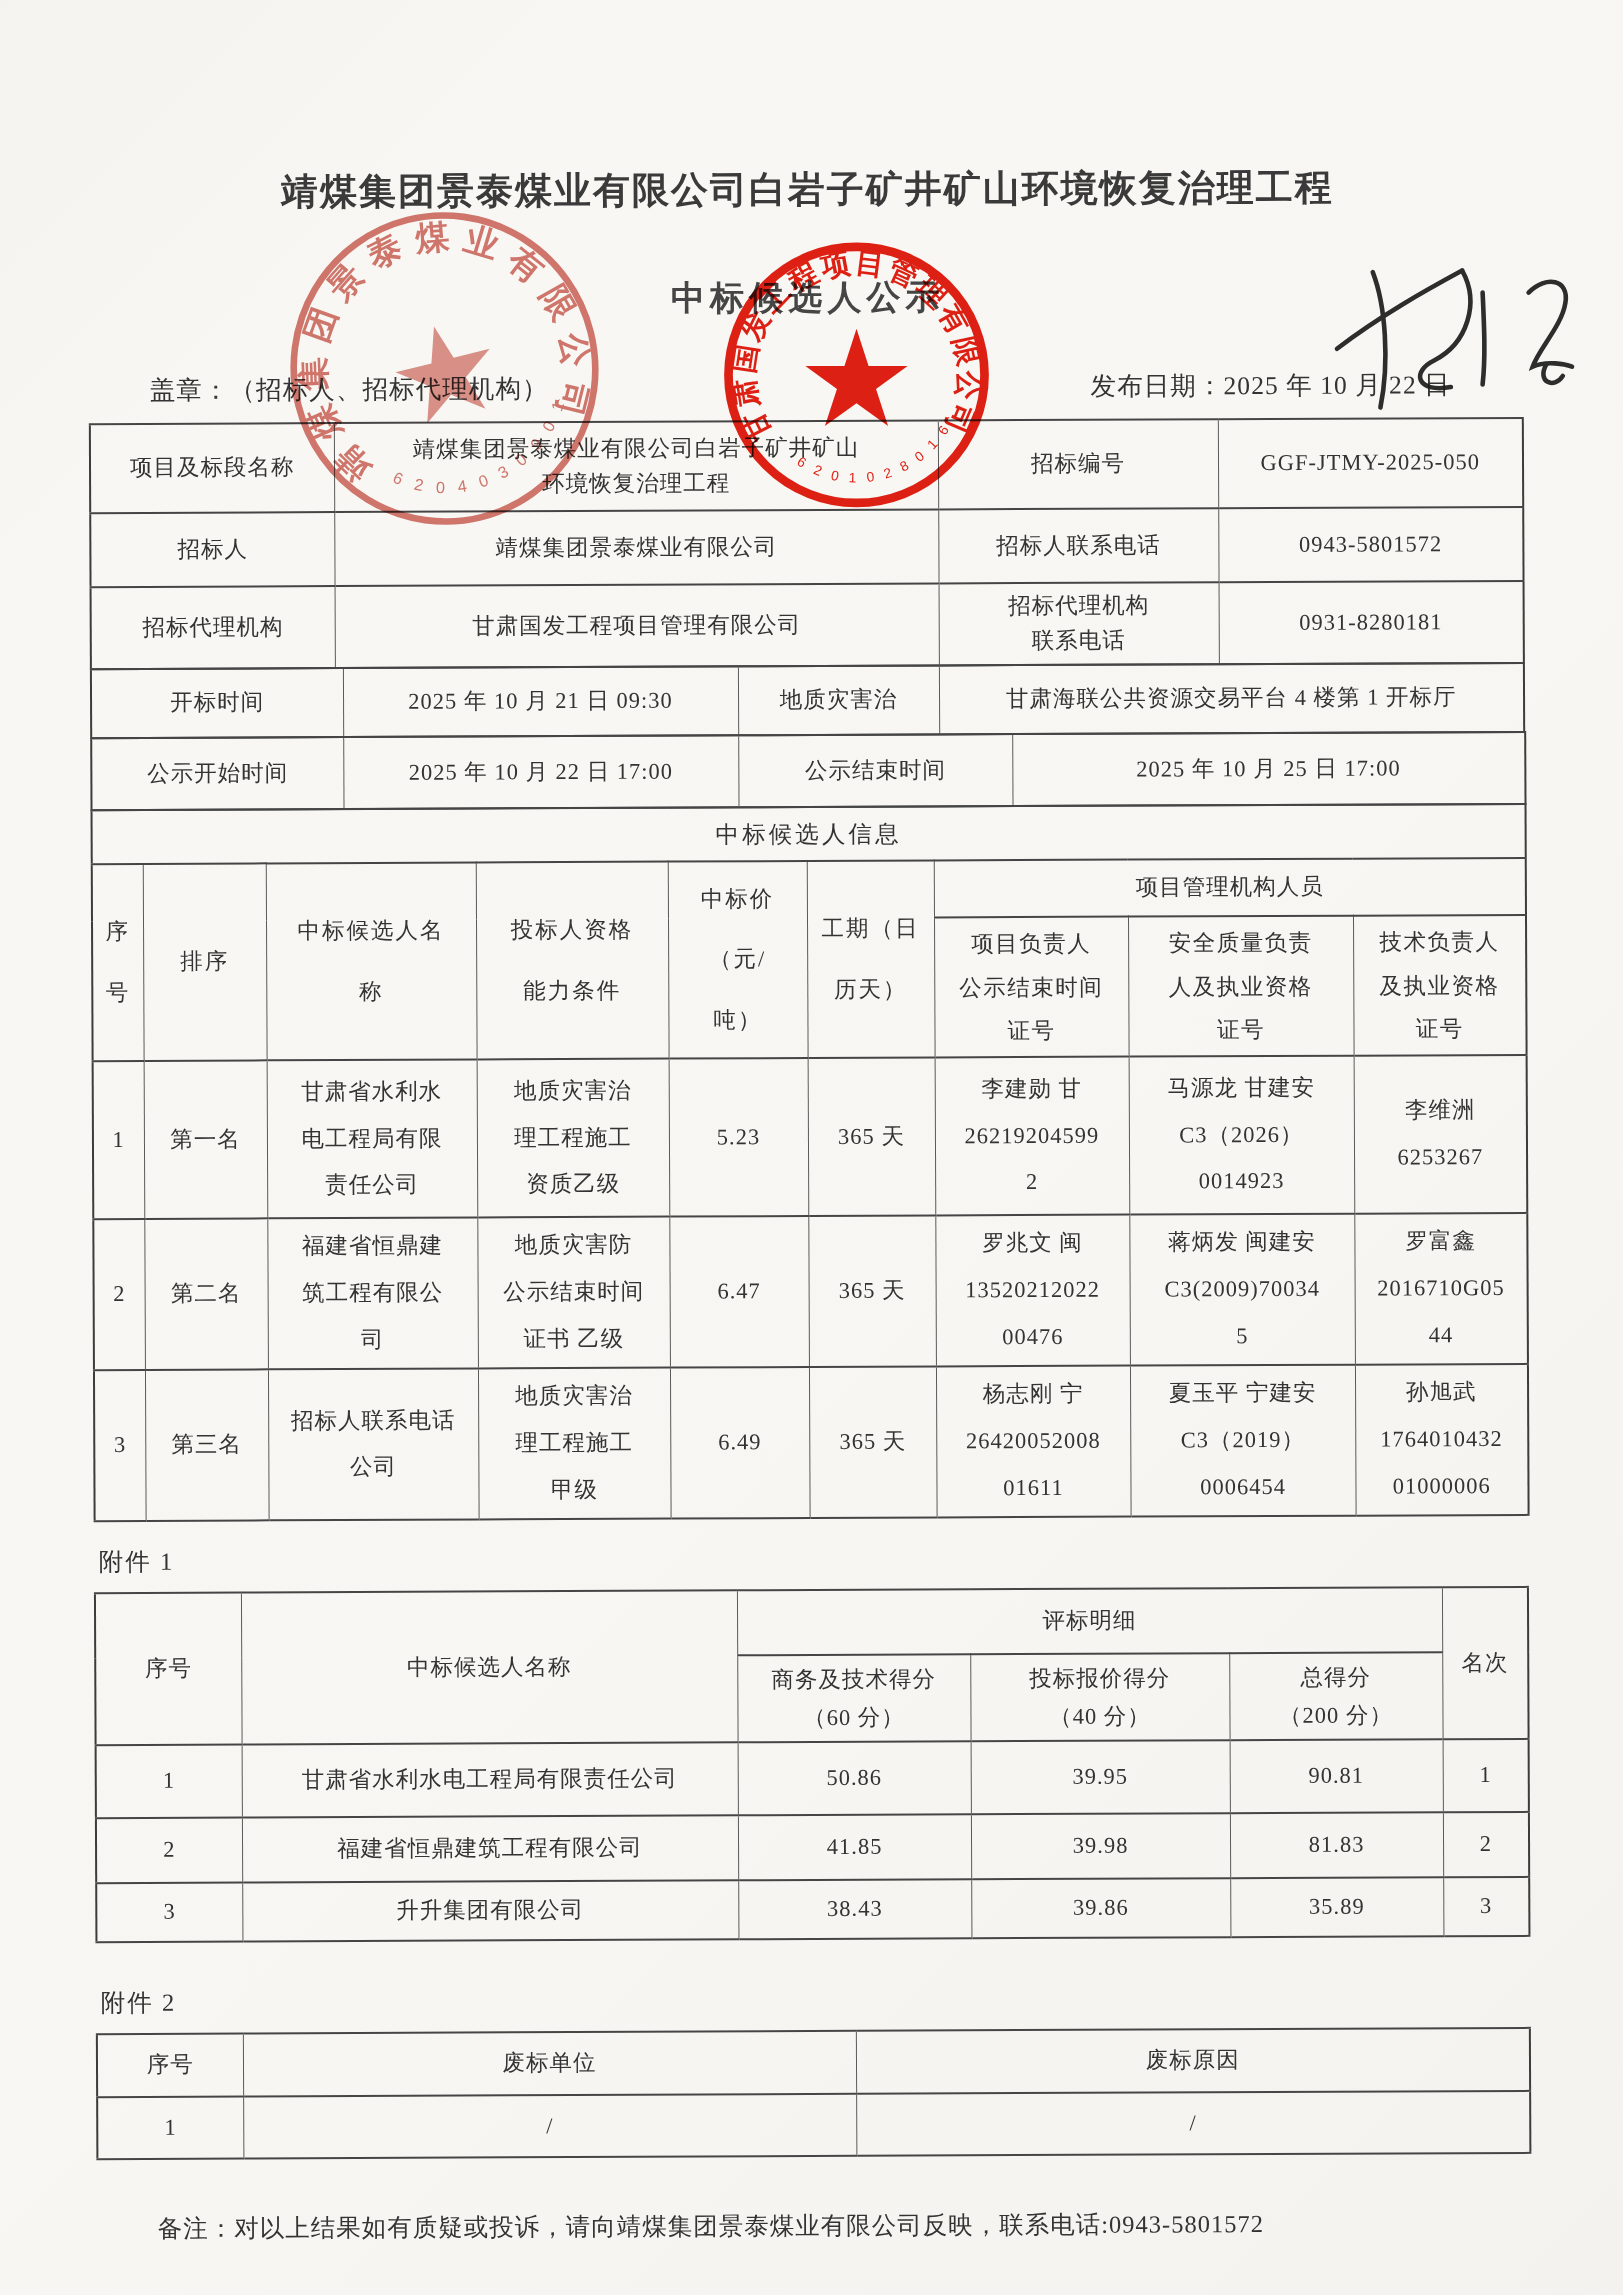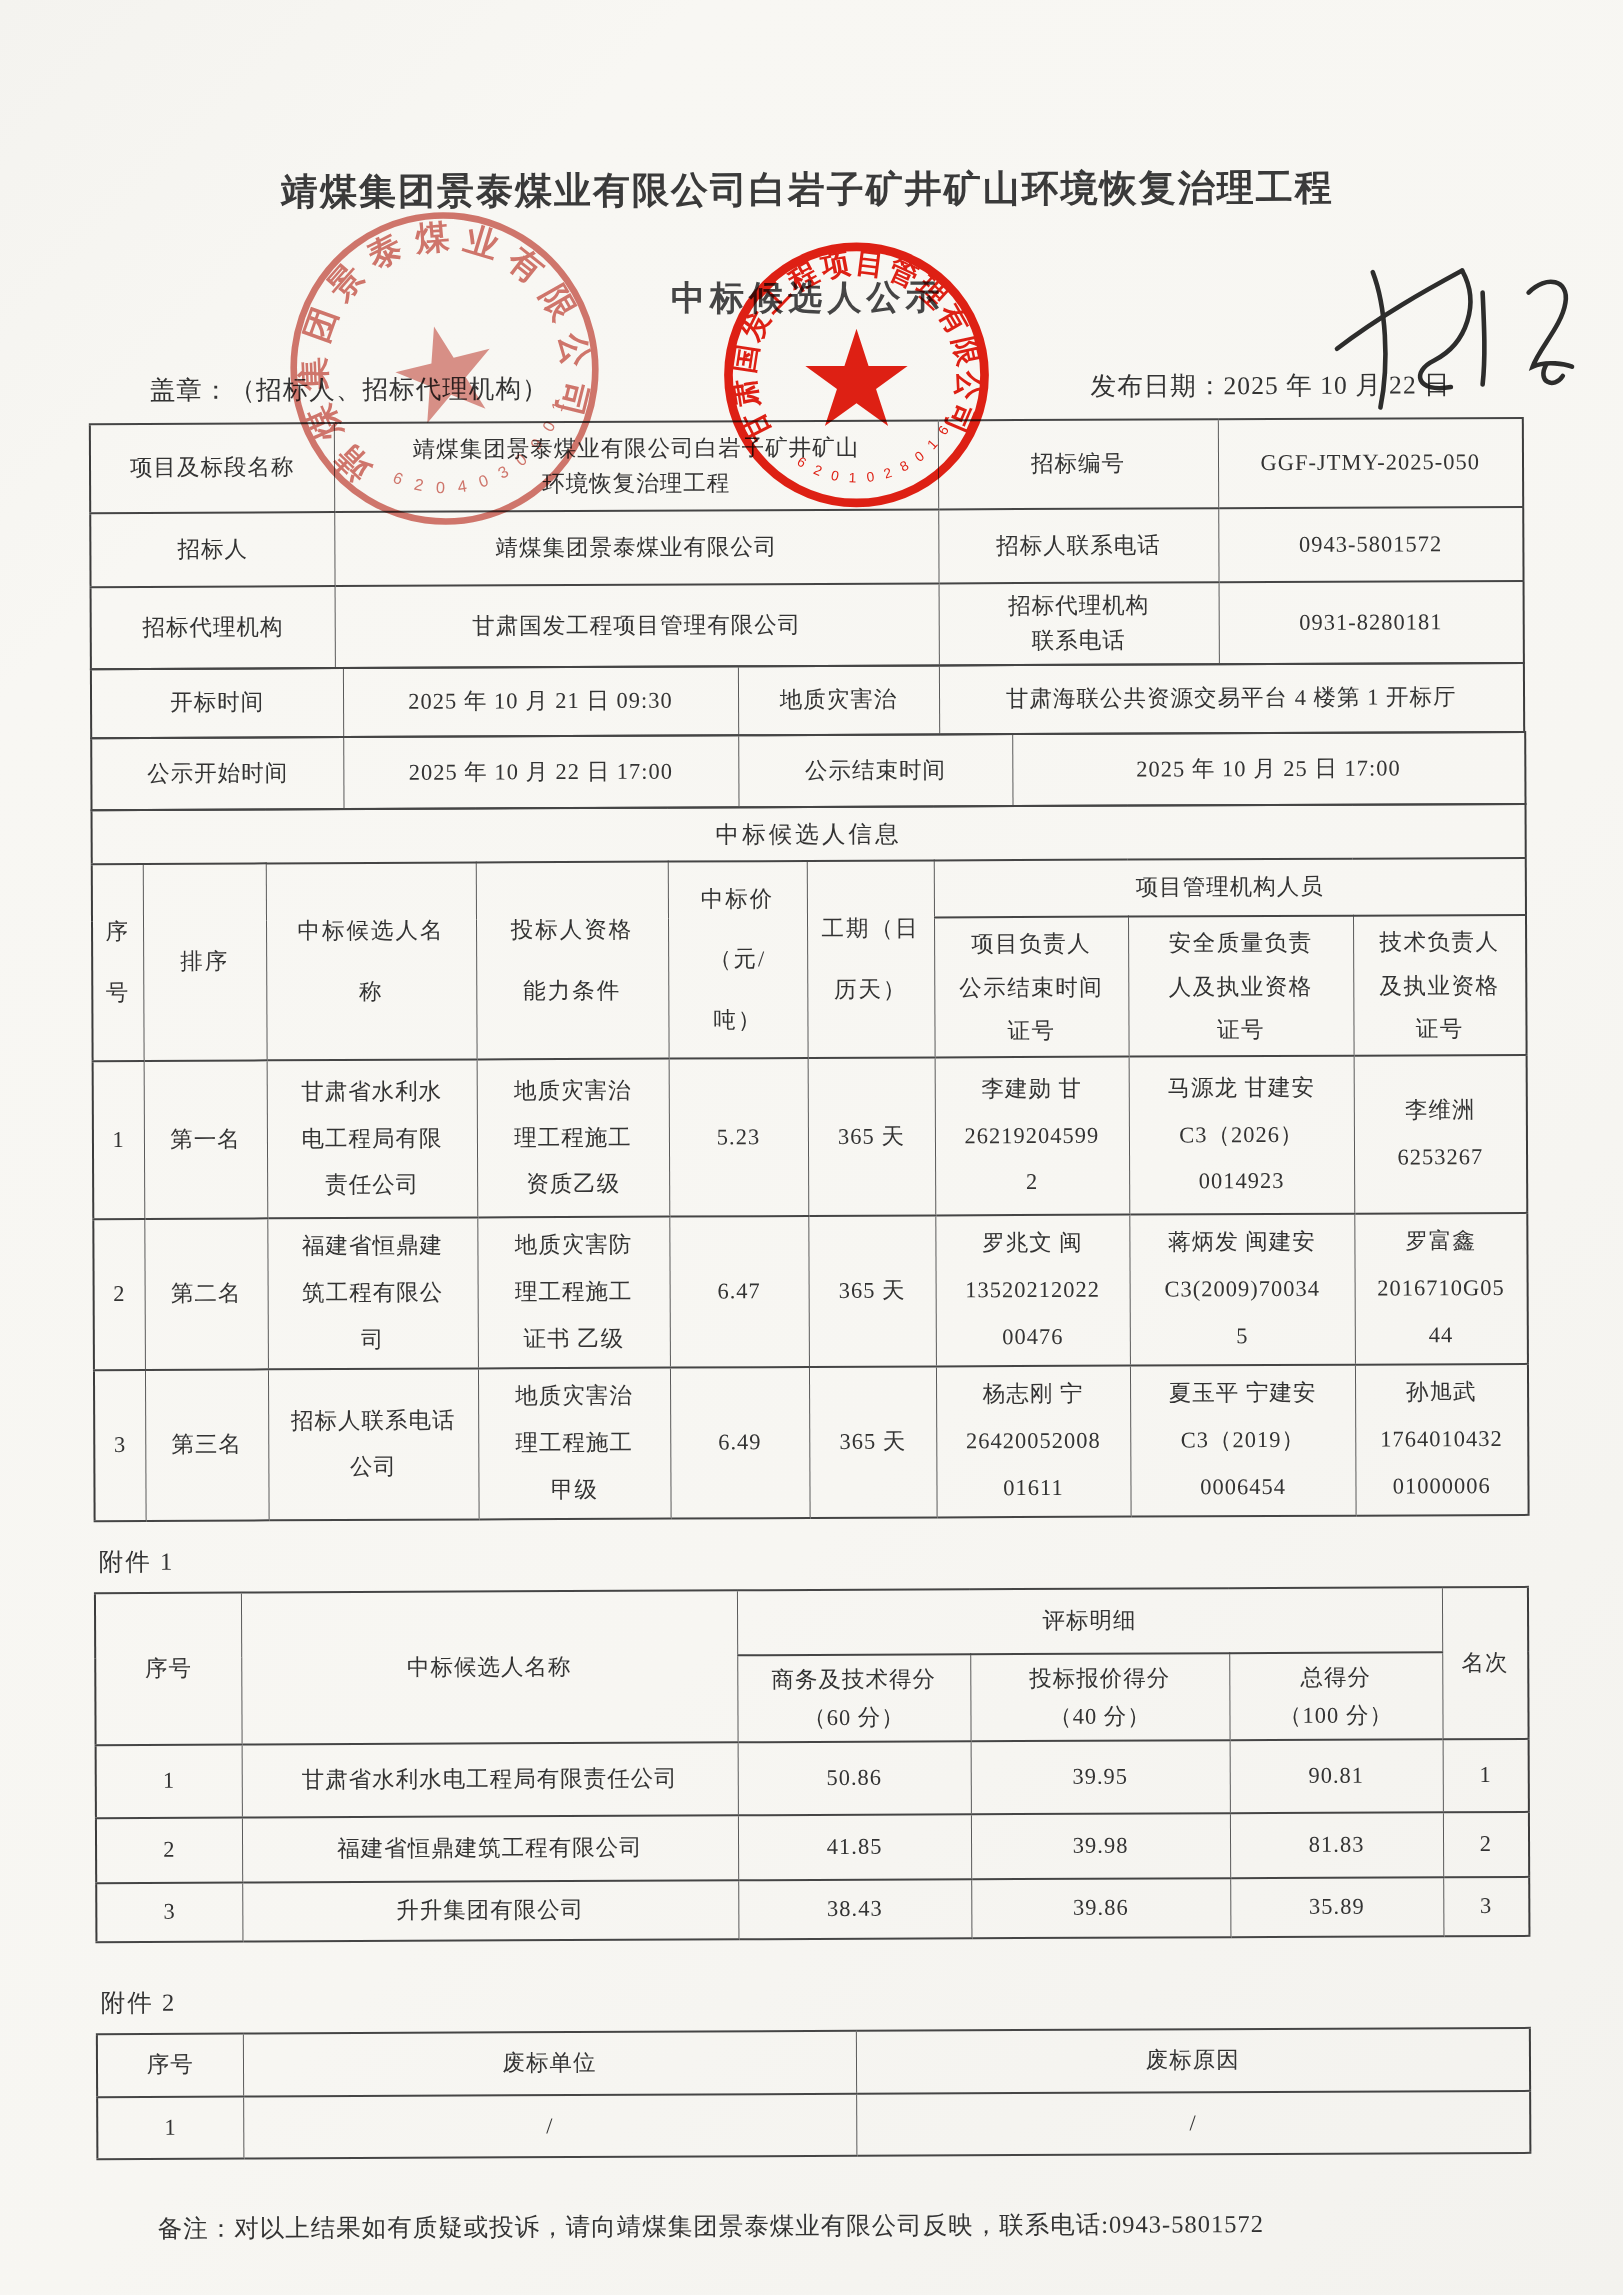--- a/index.html
+++ b/index.html
@@ -189,21 +189,21 @@
         <td class="body">李维洲
 6253267</td>
       </tr>
       <tr style="height:151px">
         <td class="body">2</td>
         <td class="body">第二名</td>
         <td class="body">福建省恒鼎建
 筑工程有限公
 司</td>
         <td class="body">地质灾害防
-理工程施工
+公示结束时间
 证书 乙级</td>
         <td class="body">6.47</td>
         <td class="body">365 天</td>
         <td class="body">罗兆文 闽
 13520212022
 00476</td>
         <td class="body">蒋炳发 闽建安
 C3(2009)70034
 5</td>
         <td class="body">罗富鑫
@@ -250,21 +250,21 @@
         <td rowspan="2">中标候选人名称</td>
         <td colspan="3">评标明细</td>
         <td rowspan="2">名次</td>
       </tr>
       <tr style="height:81px">
         <td class="hs">商务及技术得分
 （60 分）</td>
         <td class="hs">投标报价得分
 （40 分）</td>
         <td class="hs">总得分
-（100 分）</td>
+（200 分）</td>
       </tr>
       <tr style="height:73px">
         <td>1</td>
         <td>甘肃省水利水电工程局有限责任公司</td>
         <td>50.86</td>
         <td>39.95</td>
         <td>90.81</td>
         <td>1</td>
       </tr>
       <tr style="height:65px">

